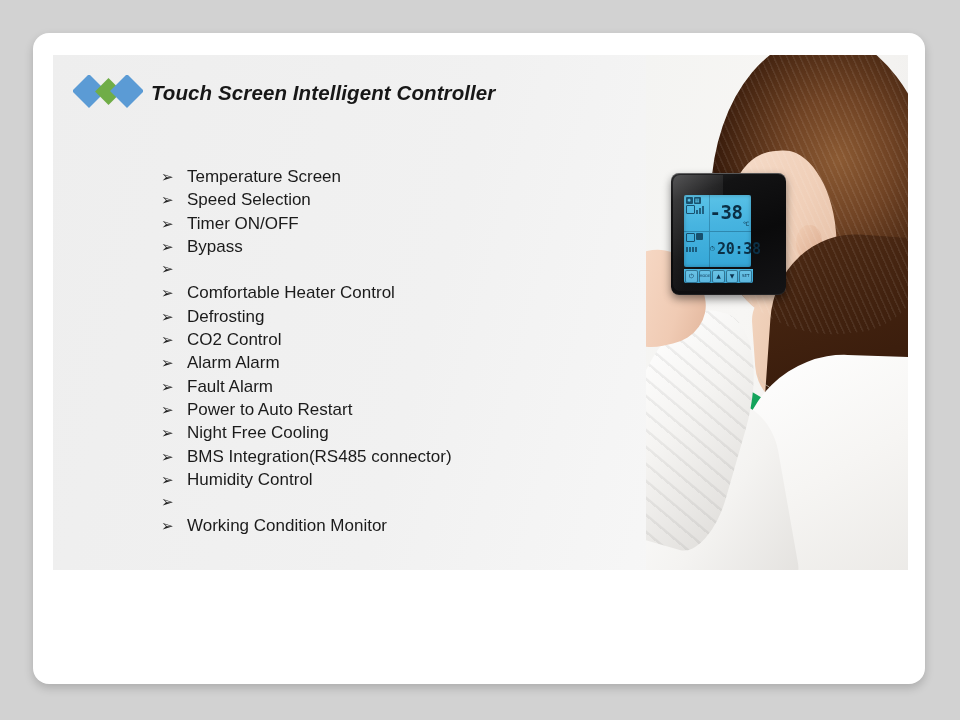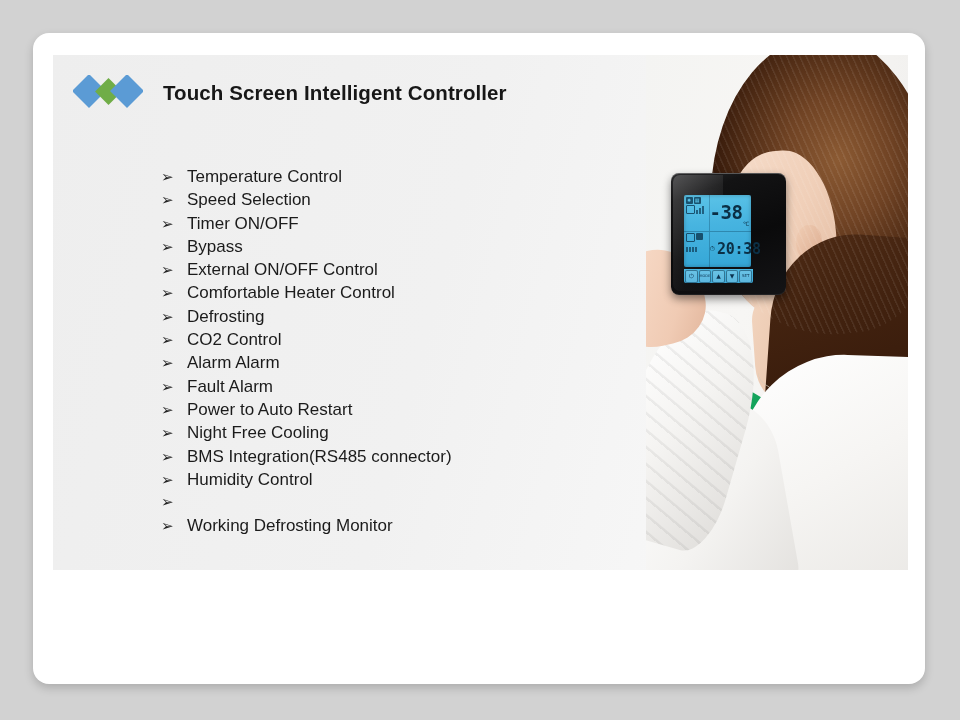--- a/index.html
+++ b/index.html
@@ -23,22 +23,22 @@
     position:absolute;left:20px;top:22px;width:855px;height:515px;
     background:linear-gradient(105deg,#eeeeee 0%,#f1f1f1 45%,#f6f6f6 72%,#fbfbfb 100%);
     overflow:hidden;
   }
 
   
   .header{position:absolute;left:20px;top:20px;display:flex;align-items:center;}
   .logo{position:relative;width:70px;height:36px;flex:0 0 auto;}
   .logo svg{display:block;}
   .title{
-    margin-left:20px;font-size:20.5px;font-weight:bold;color:#171717;
-    letter-spacing:.1px;white-space:nowrap;
+    margin-left:8px;font-size:20.5px;font-weight:bold;color:#171717;
+    letter-spacing:.1px;white-space:nowrap;font-style:italic;
   }
 
   
   .bullets{position:absolute;left:108px;top:110px;}
   .bullet{display:flex;align-items:baseline;height:23.3px;}
   .bullet-mark{
     width:26px;flex:0 0 auto;font-size:15px;color:#222;line-height:23.3px;
     font-family:"DejaVu Sans", sans-serif;
   }
   .bullet-text{
@@ -226,37 +226,36 @@
             <rect x="26" y="7" width="19" height="19" transform="rotate(45 35.5 16.5)" fill="#70ad47"></rect>
             <rect x="42" y="4" width="24" height="24" transform="rotate(45 54 16)" fill="#5b9bd5"></rect>
           </svg>
         </span>
         <span class="title">Touch Screen Intelligent Controller</span>
       </div>
 
       <div class="bullets">
         <div class="bullet">
           <span class="bullet-mark">➢</span>
-          <span class="bullet-text">Temperature Control</span>
+          <span class="bullet-text">Temperature Screen</span>
         </div>
         <div class="bullet">
           <span class="bullet-mark">➢</span>
           <span class="bullet-text">Speed Selection</span>
         </div>
         <div class="bullet">
           <span class="bullet-mark">➢</span>
           <span class="bullet-text">Timer ON/OFF</span>
         </div>
         <div class="bullet">
           <span class="bullet-mark">➢</span>
           <span class="bullet-text">Bypass</span>
         </div>
         <div class="bullet">
           <span class="bullet-mark">➢</span>
-          <span class="bullet-text">External ON/OFF Control</span>
         </div>
         <div class="bullet">
           <span class="bullet-mark">➢</span>
           <span class="bullet-text">Comfortable Heater Control</span>
         </div>
         <div class="bullet">
           <span class="bullet-mark">➢</span>
           <span class="bullet-text">Defrosting</span>
         </div>
         <div class="bullet">
@@ -285,21 +284,21 @@
         </div>
         <div class="bullet">
           <span class="bullet-mark">➢</span>
           <span class="bullet-text">Humidity Control</span>
         </div>
         <div class="bullet">
           <span class="bullet-mark">➢</span>
         </div>
         <div class="bullet">
           <span class="bullet-mark">➢</span>
-          <span class="bullet-text">Working Defrosting Monitor</span>
+          <span class="bullet-text">Working Condition Monitor</span>
         </div>
       </div>
 
       <div class="photo">
         <div class="wall"></div>
         <div class="hair"></div>
         <div class="face"></div>
         <div class="ear"></div>
         <div class="earring"></div>
         <div class="neck"></div>

